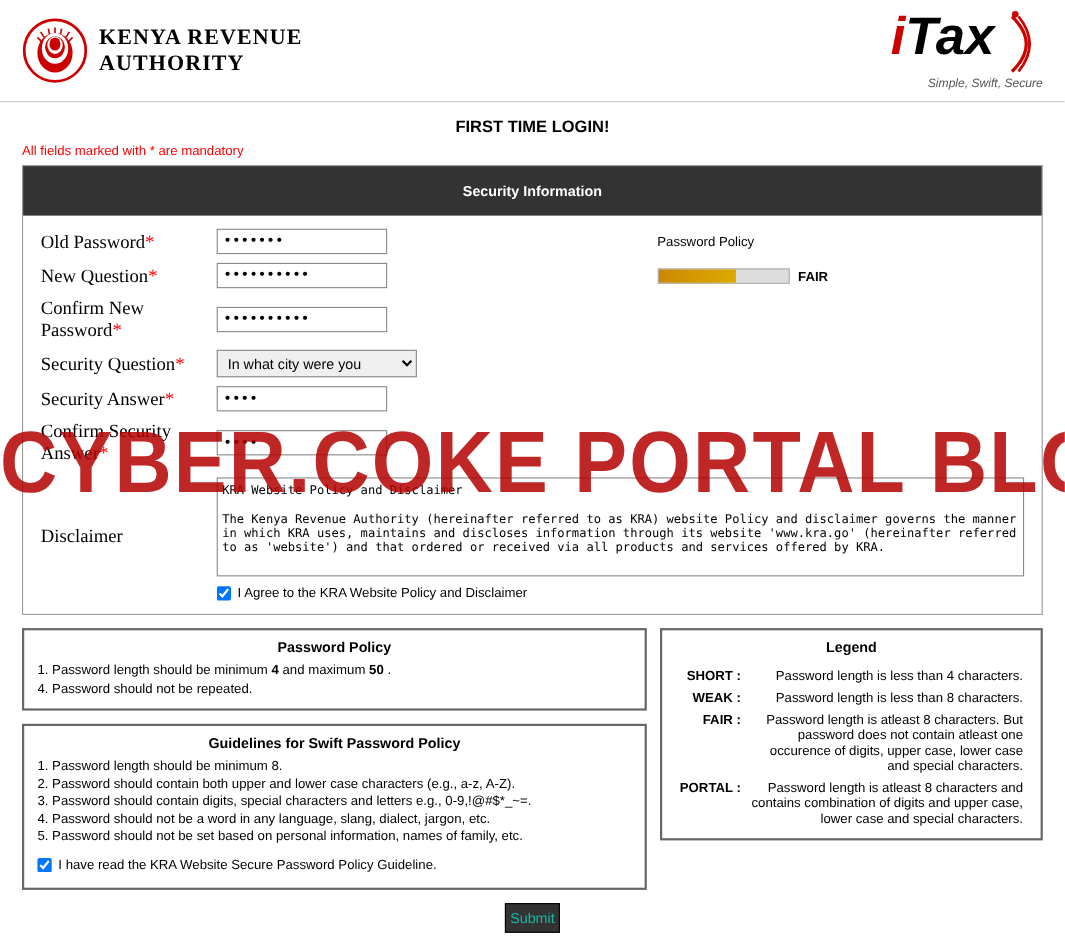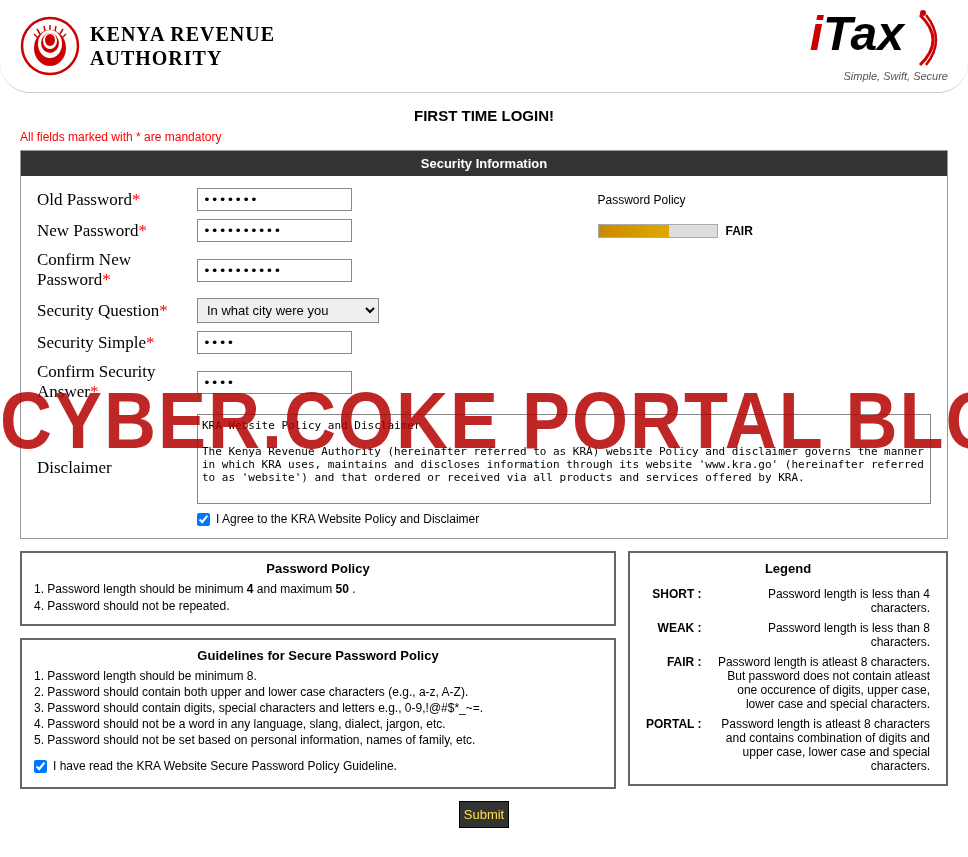--- a/index.html
+++ b/index.html
@@ -15,21 +15,20 @@
     }
 
     
     .header {
       display: flex;
       justify-content: space-between;
       align-items: center;
       padding: 10px 20px;
       border-bottom: 1px solid #ccc;
       background: #fff;
-      border-radius: 30px;
     }
     .kra-logo {
       display: flex;
       align-items: center;
       gap: 10px;
     }
     .kra-logo-icon {
       width: 60px;
       height: 60px;
     }
@@ -74,21 +73,21 @@
     
     .section-box {
       border: 1px solid #999;
       margin-bottom: 12px;
     }
     .section-header {
       background: #333;
       color: #fff;
       text-align: center;
       font-weight: bold;
-      padding: 5px;
+      padding: 15px;
       font-size: 13px;
     }
     .section-body {
       padding: 8px 10px;
     }
 
     
     .form-table {
       width: 100%;
       border-collapse: collapse;
@@ -176,21 +175,21 @@
       gap: 12px;
       margin-bottom: 12px;
     }
     .panel-left {
       flex: 1;
       display: flex;
       flex-direction: column;
       gap: 12px;
     }
     .panel-right {
-      width: 320px;
+      width: 348px;
     }
 
     .policy-box {
       border: 2px solid #666;
       padding: 8px 12px;
     }
     .policy-box-title {
       font-weight: bold;
       text-align: center;
       font-size: 13px;
@@ -255,21 +254,21 @@
       padding: 6px 0;
     }
 
     
     .submit-area {
       text-align: center;
       margin-top: 10px;
     }
     .submit-btn {
       background: #333;
-      color: #fde047;
+      color: #14b8a6;
       border: 1px solid #000;
       padding: 5px 4px;
       font-size: 13px;
       cursor: pointer;
     }
 
     
     .watermark {
       position: absolute;
       top: 380px;
@@ -351,21 +350,21 @@
             <td>
               <input type="password" class="form-input form-input-wide" value="•••••••" style="width: 155px;">
             </td>
             <td>
               <a href="#" class="policy-link">Password Policy</a>
             </td>
           </tr>
 
           <tr>
             <td class="form-label">
-              <span>New Password</span><span class="req">*</span>
+              <span>New Question</span><span class="req">*</span>
             </td>
             <td>
               <input type="password" class="form-input form-input-wide" value="••••••••••" style="width: 155px;">
             </td>
             <td>
               <div class="strength-row">
                 <div class="strength-bar-container">
                   <div class="strength-bar" style="width:60%;"></div>
                 </div>
                 <span class="strength-label">FAIR</span>
@@ -393,21 +392,21 @@
                 <option>What is your mother's maiden name?</option>
                 <option>What was the name of your first pet?</option>
                 <option>What is the name of your elementary school?</option>
               </select>
             </td>
             <td></td>
           </tr>
 
           <tr>
             <td class="form-label">
-              <span>Security Simple</span><span class="req">*</span>
+              <span>Security Answer</span><span class="req">*</span>
             </td>
             <td>
               <input type="password" class="form-input form-input-wide" value="••••" style="width: 155px;">
             </td>
             <td></td>
           </tr>
 
           <tr>
             <td class="form-label">
               <span>Confirm Security Answer</span><span class="req">*</span>
@@ -443,21 +442,21 @@
 
     <div class="panel-left">
 
       <div class="policy-box">
         <div class="policy-box-title">Password Policy</div>
         <p>1. Password length should be minimum <strong>4</strong> and maximum  <strong>50</strong> .</p>
         <p>4. Password should not be repeated.</p>
       </div>
 
       <div class="guidelines-box">
-        <div class="guidelines-box-title">Guidelines for Secure Password Policy</div>
+        <div class="guidelines-box-title">Guidelines for Swift Password Policy</div>
         <ol style="list-style:none;padding-left:0;">
           <li>1. Password length should be minimum 8.</li>
           <li>2. Password should contain both upper and lower case characters (e.g., a-z, A-Z).</li>
           <li>3. Password should contain digits, special characters and letters e.g., 0-9,!@#$*_~=.</li>
           <li>4. Password should not be a word in any language, slang, dialect, jargon, etc.</li>
           <li>5. Password should not be set based on personal information, names of family, etc.</li>
         </ol>
         <div class="have-read-row">
           <input type="checkbox" checked="" style="">
           <label>I have read the KRA Website Secure Password Policy Guideline.</label>

